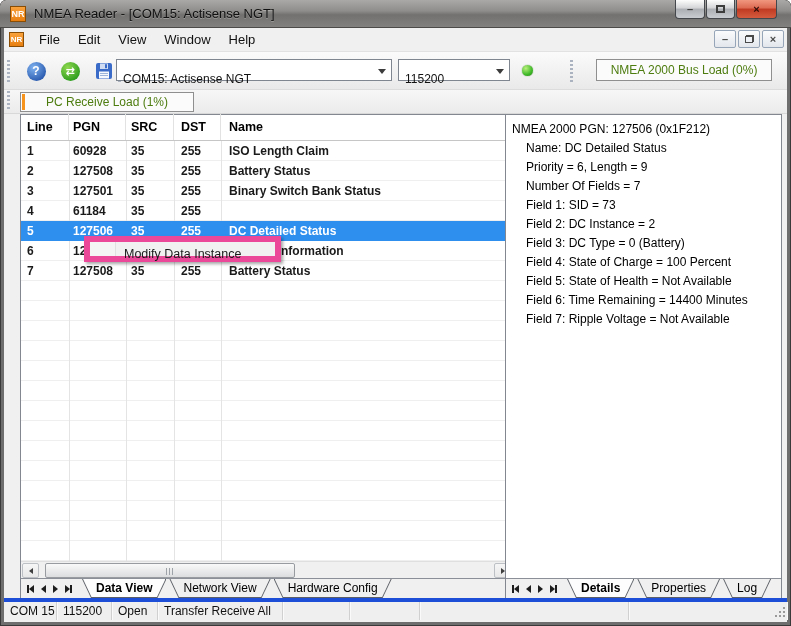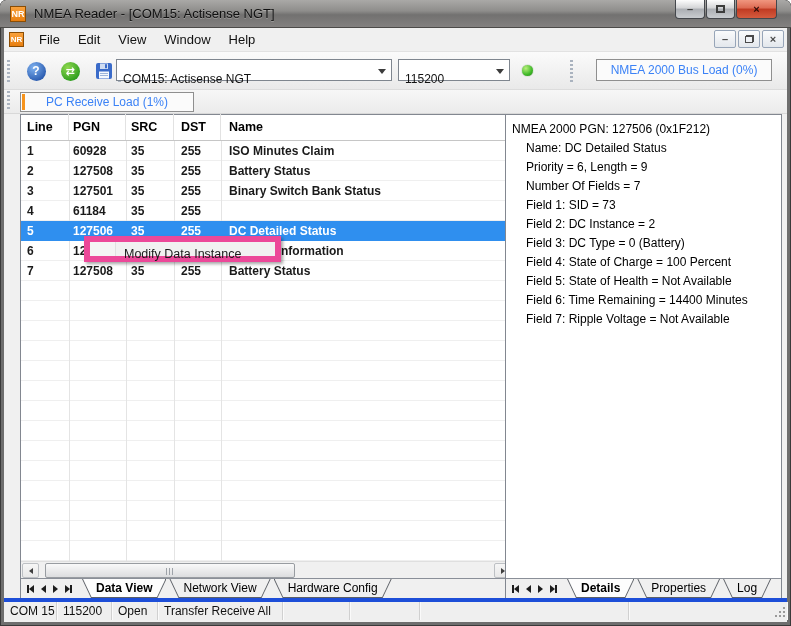--- a/index.html
+++ b/index.html
@@ -58,21 +58,21 @@
     font-size:12px;text-align:center;line-height:19px;}
   .icon-help{background:radial-gradient(circle at 35% 30%,#7fb2f0,#2b5cb0 75%);}
   .icon-transfer{background:radial-gradient(circle at 35% 30%,#8fd84f,#2f9e1f 75%);font-size:11px;}
   .combo{position:absolute;top:7px;height:22px;background:#fff;border:1px solid #7f868f;
     display:flex;align-items:flex-start;font-size:12px;color:#111;padding:12px 18px 0 6px;white-space:nowrap;}
   .combo-arrow{position:absolute;right:5px;top:9px;width:0;height:0;
     border-left:4px solid transparent;border-right:4px solid transparent;border-top:5px solid #3c3c3c;}
   .led{position:absolute;width:11px;height:11px;border-radius:50%;
     background:radial-gradient(circle at 35% 30%,#b9f07c,#3fb928 60%,#247f12);box-shadow:0 0 1px #2a6e12;}
   .load-box{position:absolute;border:1px solid #8f8f8f;background:#fbfbfb;
-    font-size:12px;color:#3b82f6;display:flex;align-items:center;justify-content:center;overflow:hidden;}
+    font-size:12px;color:#4d7c0f;display:flex;align-items:center;justify-content:center;overflow:hidden;}
   .pc-fill{position:absolute;left:1px;top:1px;bottom:1px;width:3px;background:#f7941d;}
 
   
   .main{position:absolute;left:0;top:86px;width:783px;height:484px;background:#f0f0f0;}
   .left-panel{position:absolute;left:16px;top:0;width:493px;height:484px;
     border:1px solid #828790;background:#fff;}
   .right-panel{position:absolute;left:501px;top:0;width:277px;height:484px;
     border:1px solid #828790;background:#fff;}
 
   
@@ -241,21 +241,21 @@
           <span class="vline" style="left:48px;"></span>
           <span class="vline" style="left:105px;"></span>
           <span class="vline" style="left:153px;"></span>
           <span class="vline" style="left:200px;"></span>
 
           <div class="trow" style="top:0;">
             <span class="tc c0">1</span>
             <span class="tc c1">60928</span>
             <span class="tc c2">35</span>
             <span class="tc c3">255</span>
-            <span class="tc c4">ISO Minutes Claim</span>
+            <span class="tc c4">ISO Length Claim</span>
           </div>
           <div class="trow" style="top:20px;">
             <span class="tc c0">2</span>
             <span class="tc c1">127508</span>
             <span class="tc c2">35</span>
             <span class="tc c3">255</span>
             <span class="tc c4">Battery Status</span>
           </div>
           <div class="trow" style="top:40px;">
             <span class="tc c0">3</span>

